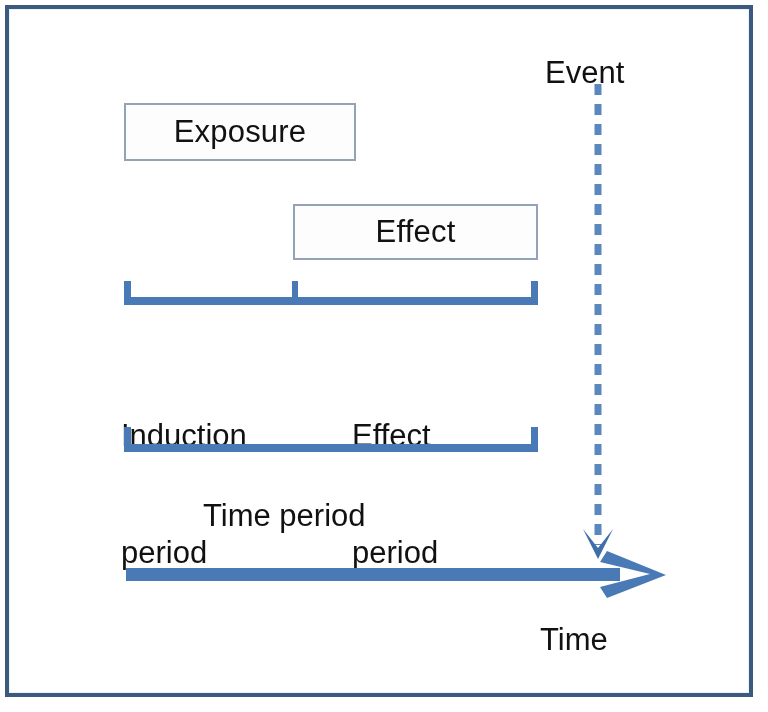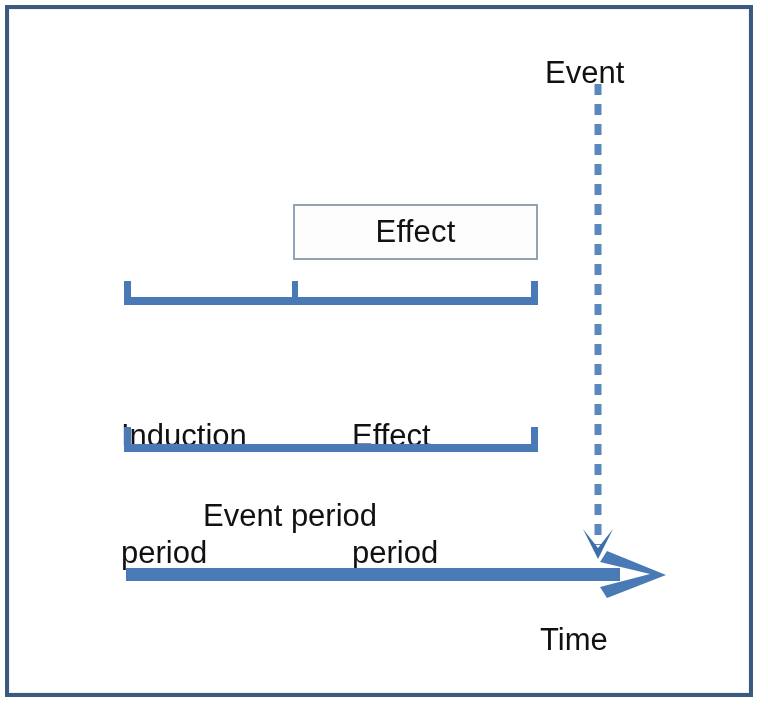--- a/index.html
+++ b/index.html
@@ -84,38 +84,41 @@
   }
 </style>
 </head>
 <body>
 
 <div id="canvas">
 
   <div id="frame"></div>
   <div id="frame-inner"></div>
 
+  <div class="label-box" id="box-exposure">
+    <span>Exposure</span>
+  </div>
 
   <div class="label-box" id="box-effect">
     <span>Effect</span>
   </div>
 
   <div class="static-text" id="label-event">Event</div>
 
   <div class="static-text" id="label-induction">
     <div>Induction</div>
     <div>period</div>
   </div>
 
   <div class="static-text" id="label-effectperiod">
     <div>Effect</div>
     <div>period</div>
   </div>
 
-  <div class="static-text" id="label-risk">Event period</div>
+  <div class="static-text" id="label-risk">Time period</div>
 
   <div class="static-text" id="label-time">Time</div>
 
   <svg class="svg-layer" viewBox="0 0 768 712">
 
     <g>
       <rect x="124" y="297" width="414" height="8" fill="#4a7ab5"></rect>
       <rect x="124" y="281" width="7" height="20" fill="#4a7ab5"></rect>
       <rect x="292" y="281" width="6" height="20" fill="#4a7ab5"></rect>
       <rect x="531" y="281" width="7" height="20" fill="#4a7ab5"></rect>

